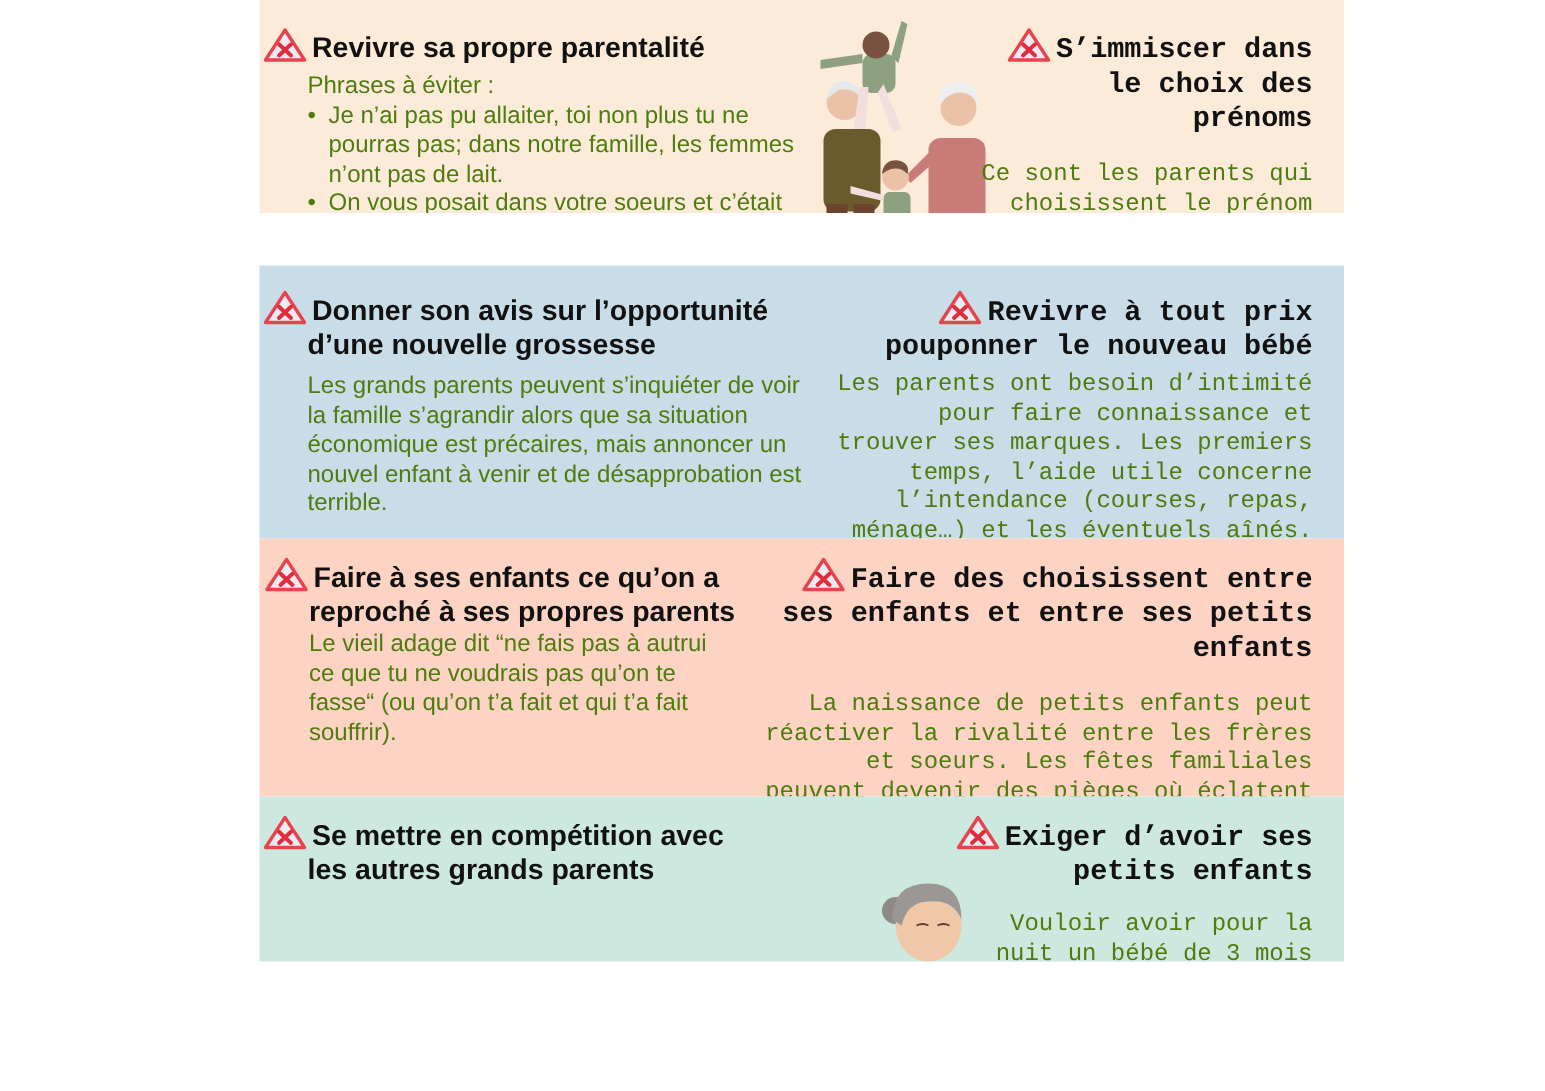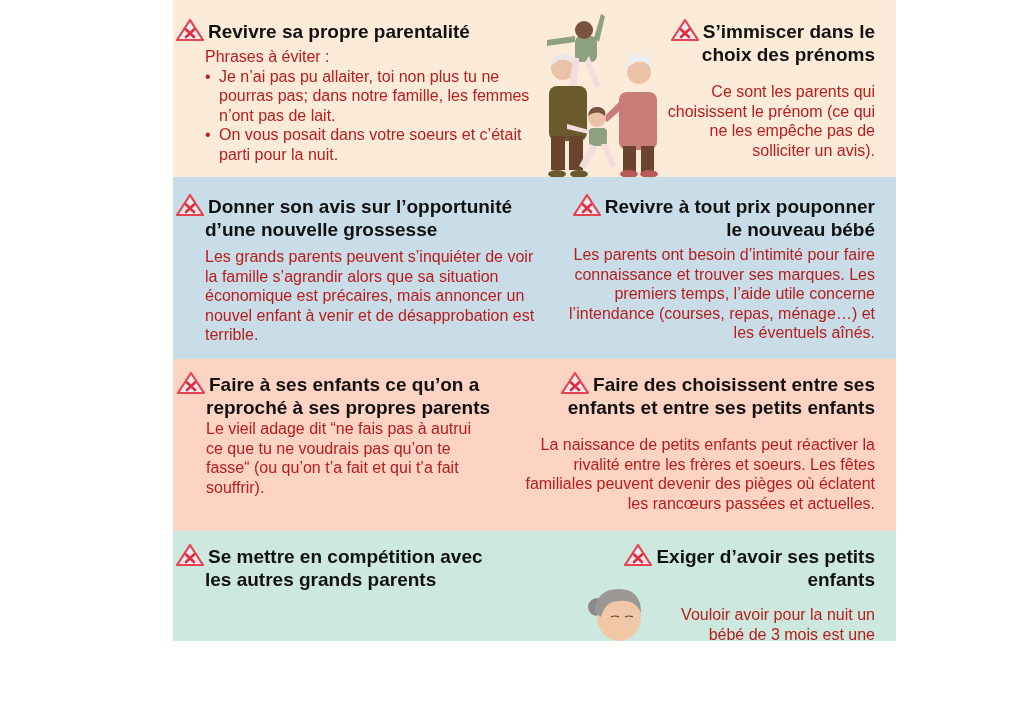--- a/index.html
+++ b/index.html
@@ -4,29 +4,29 @@
 <style>
   * { box-sizing: border-box; margin: 0; padding: 0; }
   html, body { width: 1030px; height: 727px; overflow: hidden; background: #ffffff; }
   body { font-family: "Liberation Sans", sans-serif; color: #111; position: relative; }
 
   .title { position: absolute; left: 0; width: 1030px; text-align: center; top: 14px; font-size: 29px; font-weight: 400; letter-spacing: -0.3px; color: #111; }
   .subtitle { position: absolute; left: 0; width: 1030px; text-align: center; top: 53px; font-size: 25px; font-weight: 400; color: #111; }
 
   .panel { position: absolute; left: 173px; width: 723px; }
   .sec { position: absolute; left: 0; width: 723px; overflow: hidden; }
-  .sec1 { top: 96px; height: 177px; background: #fdebda; }
+  .sec1 { top: 96px; height: 142px; background: #fdebda; }
   .sec2 { top: 273px; height: 182px; background: #c8dde7; }
   .sec3 { top: 455px; height: 172px; background: #fdd3c3; }
   .sec4 { top: 627px; height: 110px; background: #cde9df; }
 
   .item { position: absolute; }
   .head { font-weight: 700; font-size: 19px; line-height: 23px; color: #111; }
-  .body { font-size: 16px; line-height: 19.5px; color: #b91c1c; }
-  .right { text-align: right; }
+  .body { font-size: 16px; line-height: 19.5px; color: #4d7c0f; }
+  .right { text-align: right; font-family: Liberation Mono, monospace; }
   .warn { display: inline-block; width: 30px; height: 24px; vertical-align: -4px; margin-right: 3px; }
   .warn svg { width: 30px; height: 24px; display: block; }
   ul.bul { list-style: none; padding-left: 17px; }
   ul.bul li { position: relative; padding-left: 13px; }
   ul.bul li::before { content: "•"; position: absolute; left: 0; top: 0; }
 
   .illus { position: absolute; }
 </style>
 </head>
 <body>

